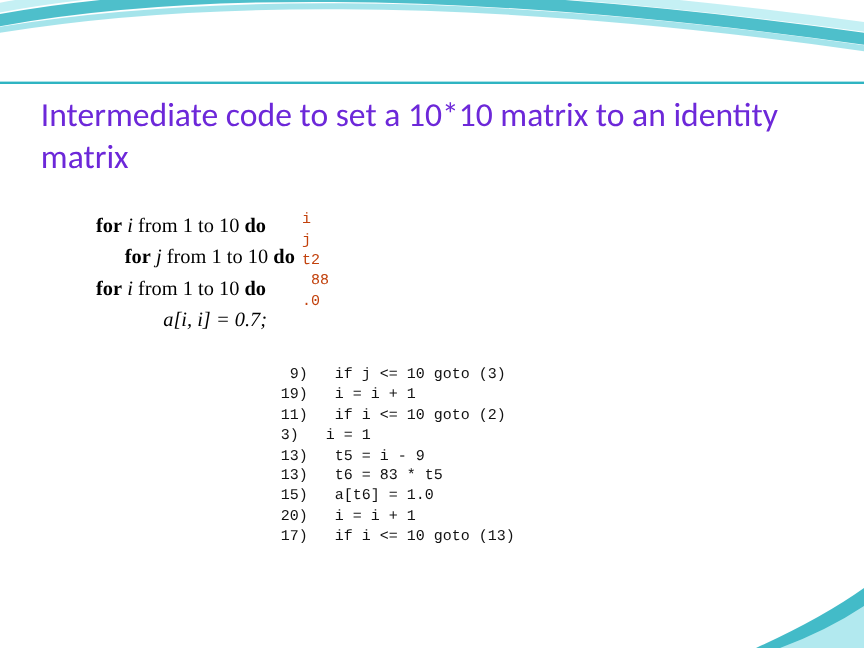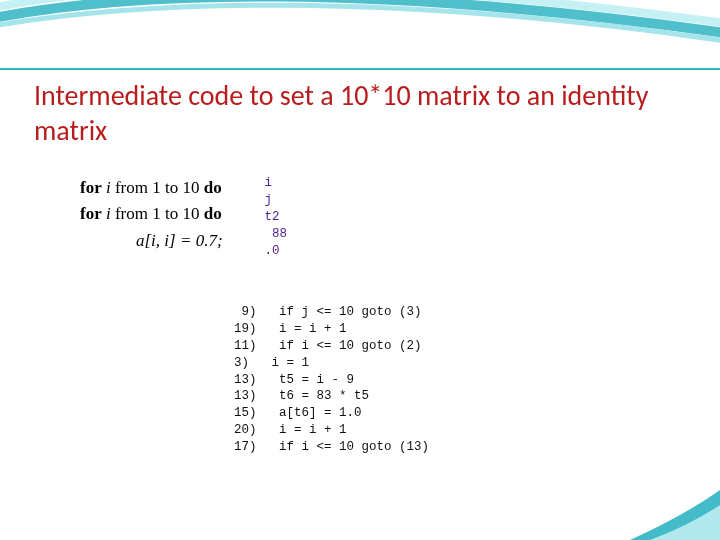--- a/index.html
+++ b/index.html
@@ -31,32 +31,31 @@
   background: #2fb4c2;
 }
 
 .title {
   position: absolute;
   top: 78px;
   left: 34px;
   right: 34px;
   font-size: 28px;
   line-height: 1.25;
-  color: #b91c1c;
+  color: #6d28d9;
   font-weight: 400;
 }
 
 .content {
   position: absolute;
   top: 175px;
   left: 80px;
   right: 40px;
   display: flex;
   align-items: flex-start;
-  gap: 36px;
 }
 
 .left-code {
   font-family: Georgia, "Times New Roman", serif;
   font-size: 17px;
   line-height: 1.55;
   color: #000;
   white-space: nowrap;
   padding-right: 12px;
 }
@@ -75,21 +74,21 @@
   line-height: 1.35;
   color: #111;
   white-space: pre;
   margin-left: -6px;
   margin-top: -6px;
 }
 .tac-frag {
   font-family: "Courier New", monospace;
   font-size: 12.5px;
   line-height: 1.35;
-  color: #4c1d95;
+  color: #c2410c;
   white-space: pre;
   margin-left: -6px;
 }
 
 
 .corner {
   position: absolute;
   right: 0;
   bottom: 0;
   width: 90px;
@@ -111,20 +110,24 @@
 <div class="accent-line"></div>
 
 <div class="title">Intermediate code to set a 10*10 matrix to an identity matrix</div>
 
 <div class="content">
   <div class="left-code">
     <span class="row i1">
       <span class="kw">for</span>
       <span class="math"> </span><span class="math">i</span><span> from 1 to 10 </span><span class="kw">do</span>
     </span>
+    <span class="row i2">
+      <span class="kw">for</span>
+      <span> </span><span class="math">j</span><span> from 1 to 10 </span><span class="kw">do</span>
+    </span>
     <span class="row i1b">
       <span class="kw">for</span>
       <span> </span><span class="math">i</span><span> from 1 to 10 </span><span class="kw">do</span>
     </span>
     <span class="row i3b"><span class="math">a[i, i] = 0.7;</span></span>
   </div>
 
   <div>
     <div class="tac-frag"><span>i</span>
 <span>j</span>

